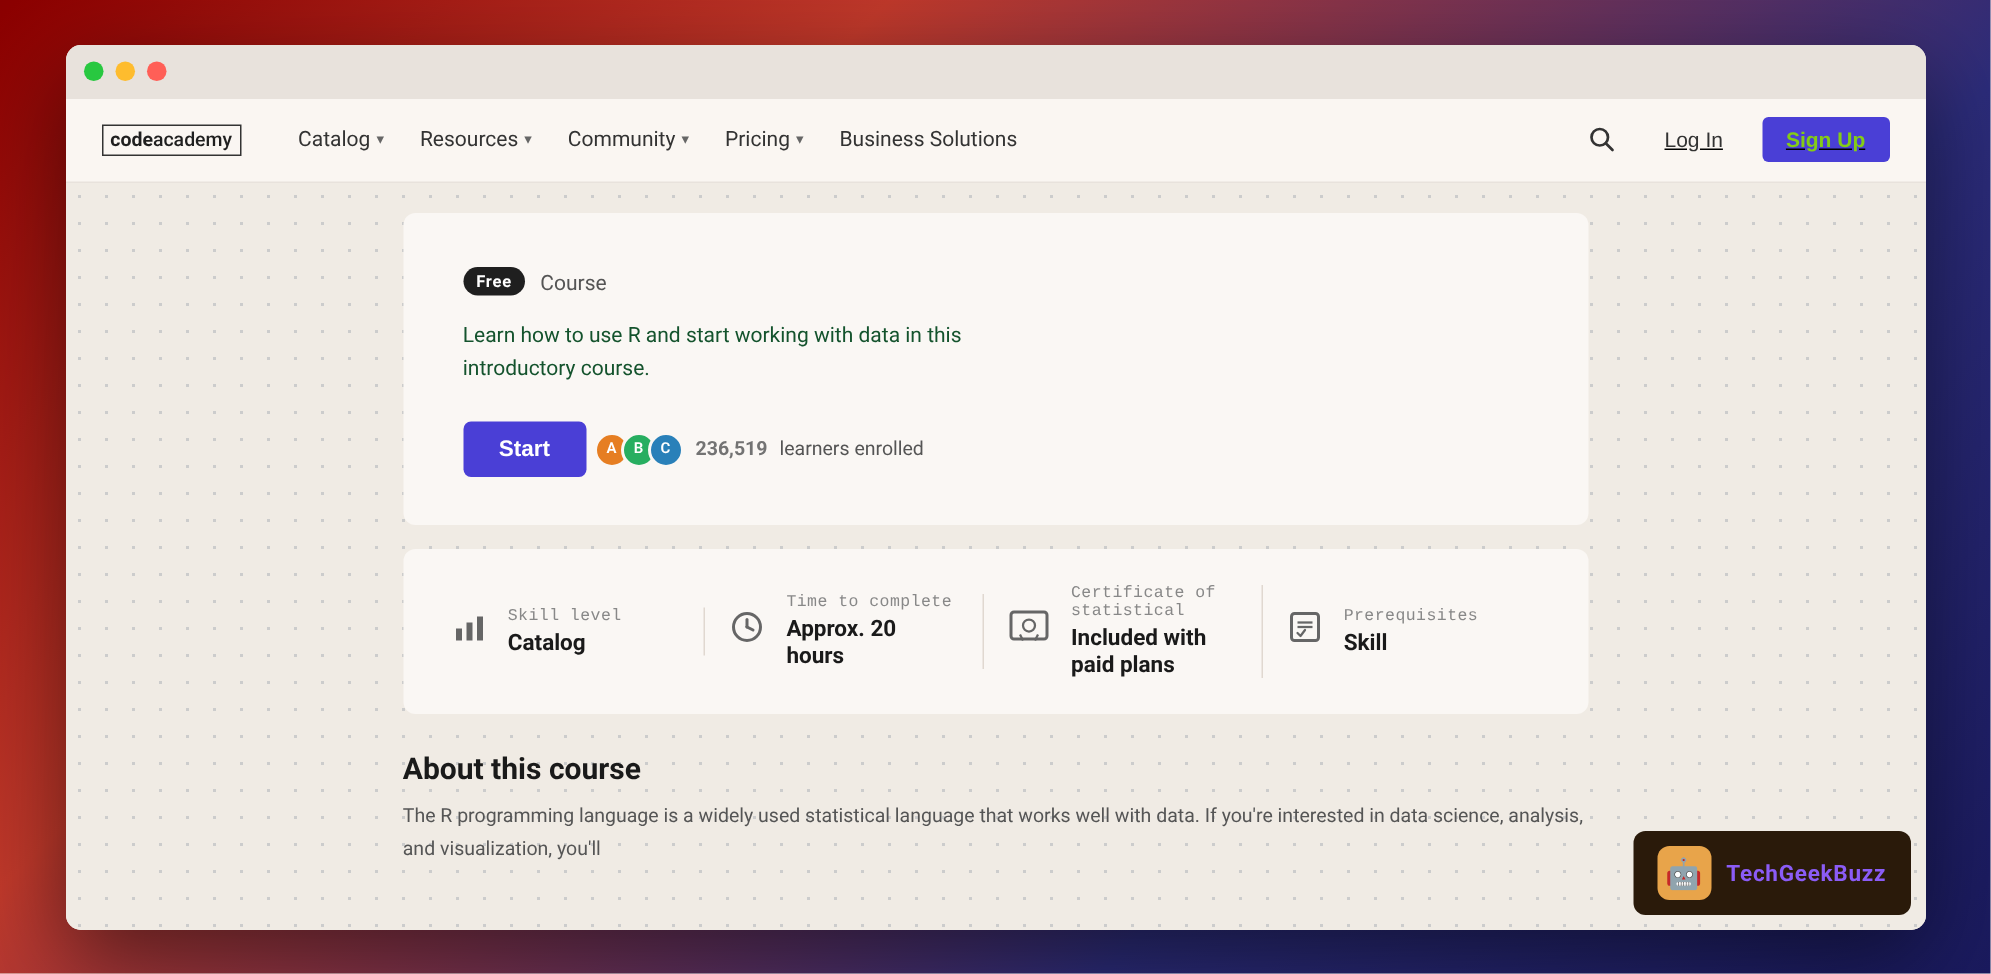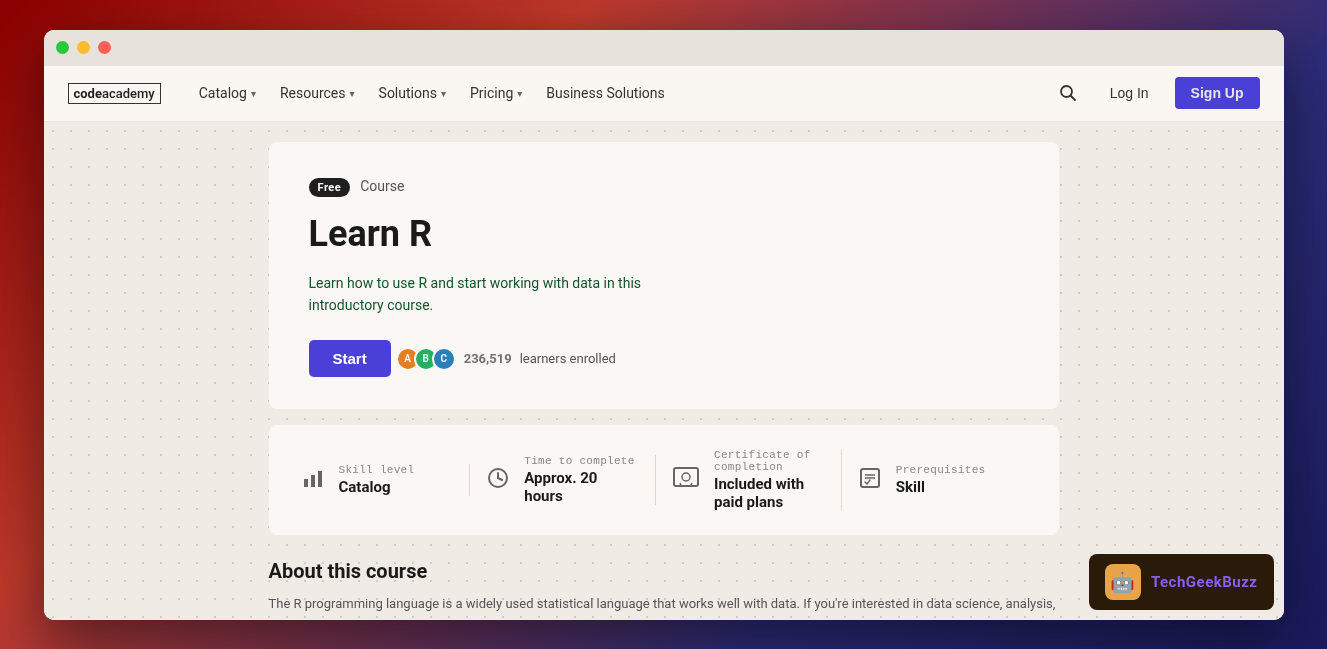--- a/index.html
+++ b/index.html
@@ -98,21 +98,23 @@
       white-space: nowrap;
     }
 
     .nav-item .chevron {
       font-size: 10px;
       color: #666;
     }
 
     .nav-right {
       display: flex;
+      align-items: center;
       gap: 12px;
+      text-decoration: underline;
     }
 
     .search-icon-btn {
       width: 32px;
       height: 32px;
       display: flex;
       align-items: center;
       justify-content: center;
       cursor: pointer;
       color: #333;
@@ -125,21 +127,21 @@
       color: #333;
       background: transparent;
       border: none;
       cursor: pointer;
       font-weight: 500;
     }
 
     .signup-btn {
       padding: 7px 16px;
       font-size: 14px;
-      color: #e5e5e5;
+      color: #84cc16;
       background: #4a3fd6;
       border: none;
       border-radius: 4px;
       cursor: pointer;
       font-weight: 600;
     }
 
     
     .page-content {
       flex: 1;
@@ -158,21 +160,21 @@
     .hero-card {
       background: #faf7f4;
       border-radius: 8px;
       padding: 36px 40px 32px;
       width: 790px;
       margin-bottom: 16px;
     }
 
     .badge-row {
       display: flex;
-      align-items: flex-start;
+      align-items: flex-end;
       gap: 10px;
       margin-bottom: 16px;
     }
 
     .free-badge {
       background: #1f1f1f;
       color: #fff;
       font-size: 11px;
       font-weight: 700;
       padding: 3px 9px;
@@ -370,21 +372,21 @@
     <div class="nav-links">
       <div class="nav-item">
         <span>Catalog</span>
         <span class="chevron">▾</span>
       </div>
       <div class="nav-item">
         <span>Resources</span>
         <span class="chevron">▾</span>
       </div>
       <div class="nav-item">
-        <span>Solutions</span>
+        <span>Community</span>
         <span class="chevron">▾</span>
       </div>
       <div class="nav-item">
         <span>Pricing</span>
         <span class="chevron">▾</span>
       </div>
       <div class="nav-item">
         <span>Business Solutions</span>
       </div>
     </div>
@@ -401,21 +403,20 @@
     </div>
   </nav>
 
   <div class="page-content">
 
     <div class="hero-card">
       <div class="badge-row">
         <span class="free-badge">Free</span>
         <span class="course-type">Course</span>
       </div>
-      <h1 class="hero-title">Learn R</h1>
       <p class="hero-desc">Learn how to use R and start working with data in this introductory course.</p>
       <div class="hero-actions">
         <button class="start-btn">Start</button>
         <div class="learners-info">
           <div class="learner-avatars">
             <div class="avatar-circle">A</div>
             <div class="avatar-circle">B</div>
             <div class="avatar-circle">C</div>
           </div>
           <span class="learners-count">236,519</span>
@@ -457,21 +458,21 @@
       <div class="stat-item">
         <div class="stat-icon">
           <svg width="28" height="24" viewBox="0 0 28 24" fill="none">
             <rect x="2" y="2" width="24" height="18" rx="2" stroke="#666" stroke-width="2"></rect>
             <circle cx="14" cy="11" r="4" stroke="#666" stroke-width="1.5"></circle>
             <line x1="8" y1="17" x2="10" y2="21" stroke="#666" stroke-width="1.5"></line>
             <line x1="20" y1="17" x2="18" y2="21" stroke="#666" stroke-width="1.5"></line>
           </svg>
         </div>
         <div class="stat-text-group">
-          <span class="stat-label">Certificate of completion</span>
+          <span class="stat-label">Certificate of statistical</span>
           <span class="stat-value">Included with paid plans</span>
         </div>
       </div>
 
       <div class="stat-item">
         <div class="stat-icon">
           <svg width="24" height="24" viewBox="0 0 24 24" fill="none">
             <rect x="3" y="3" width="18" height="18" rx="2" stroke="#666" stroke-width="2"></rect>
             <line x1="7" y1="9" x2="17" y2="9" stroke="#666" stroke-width="1.5"></line>
             <line x1="7" y1="12" x2="17" y2="12" stroke="#666" stroke-width="1.5"></line>

